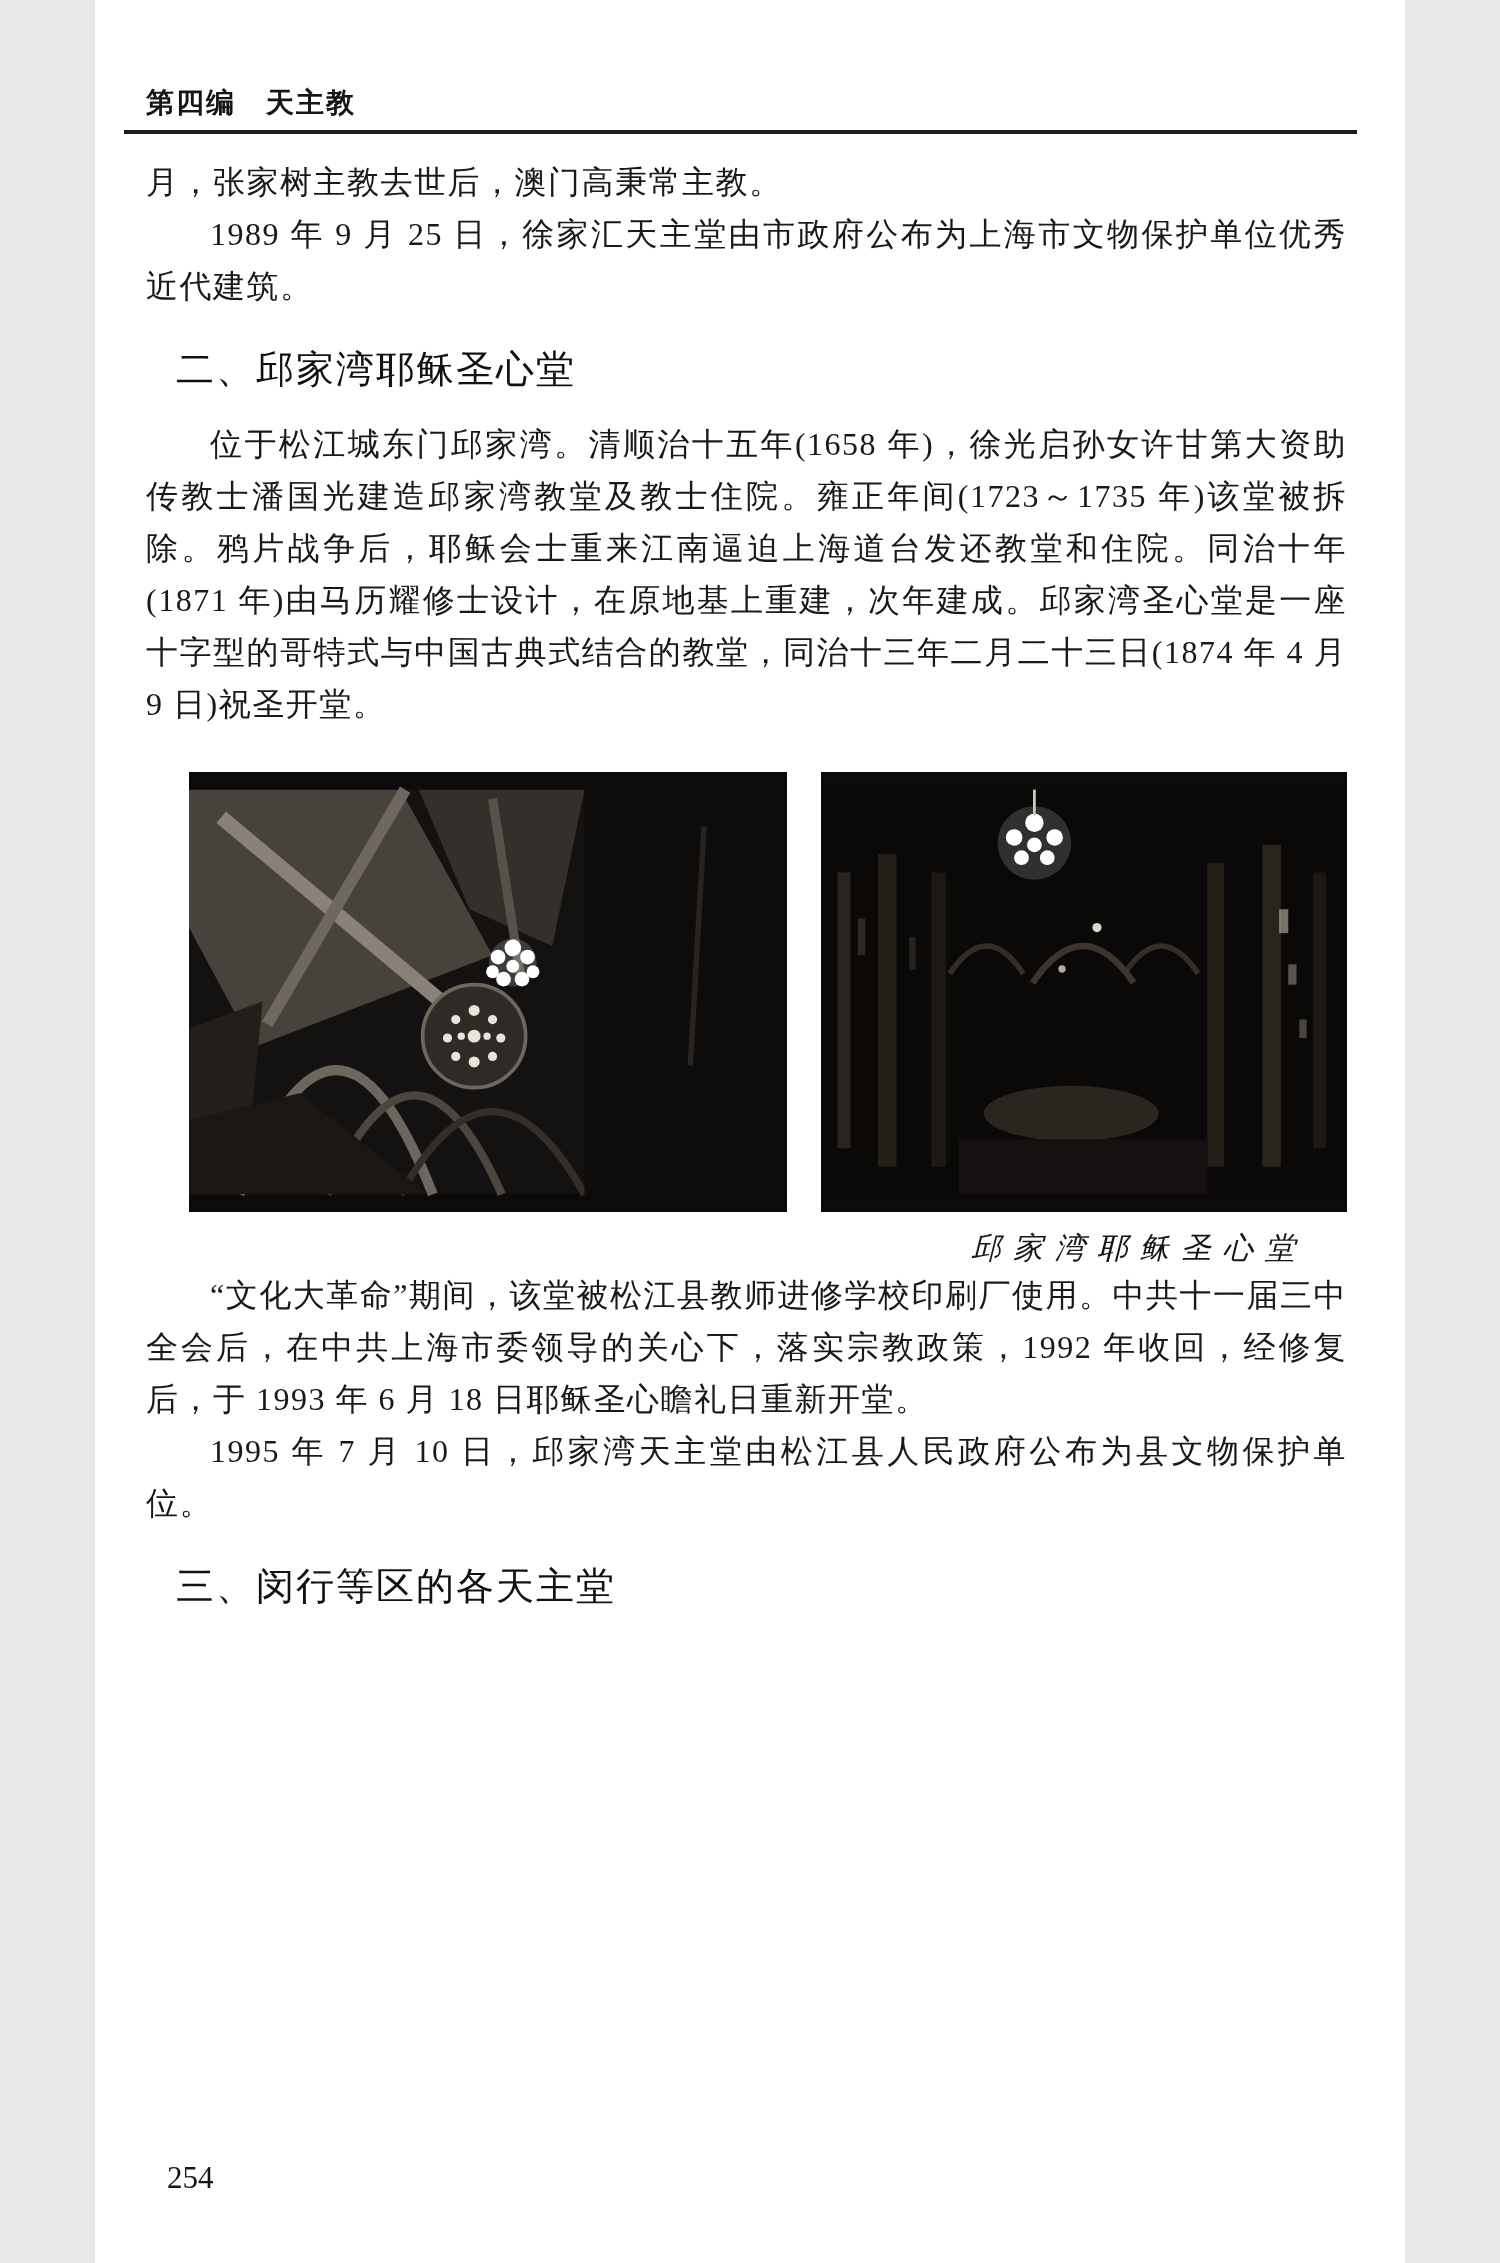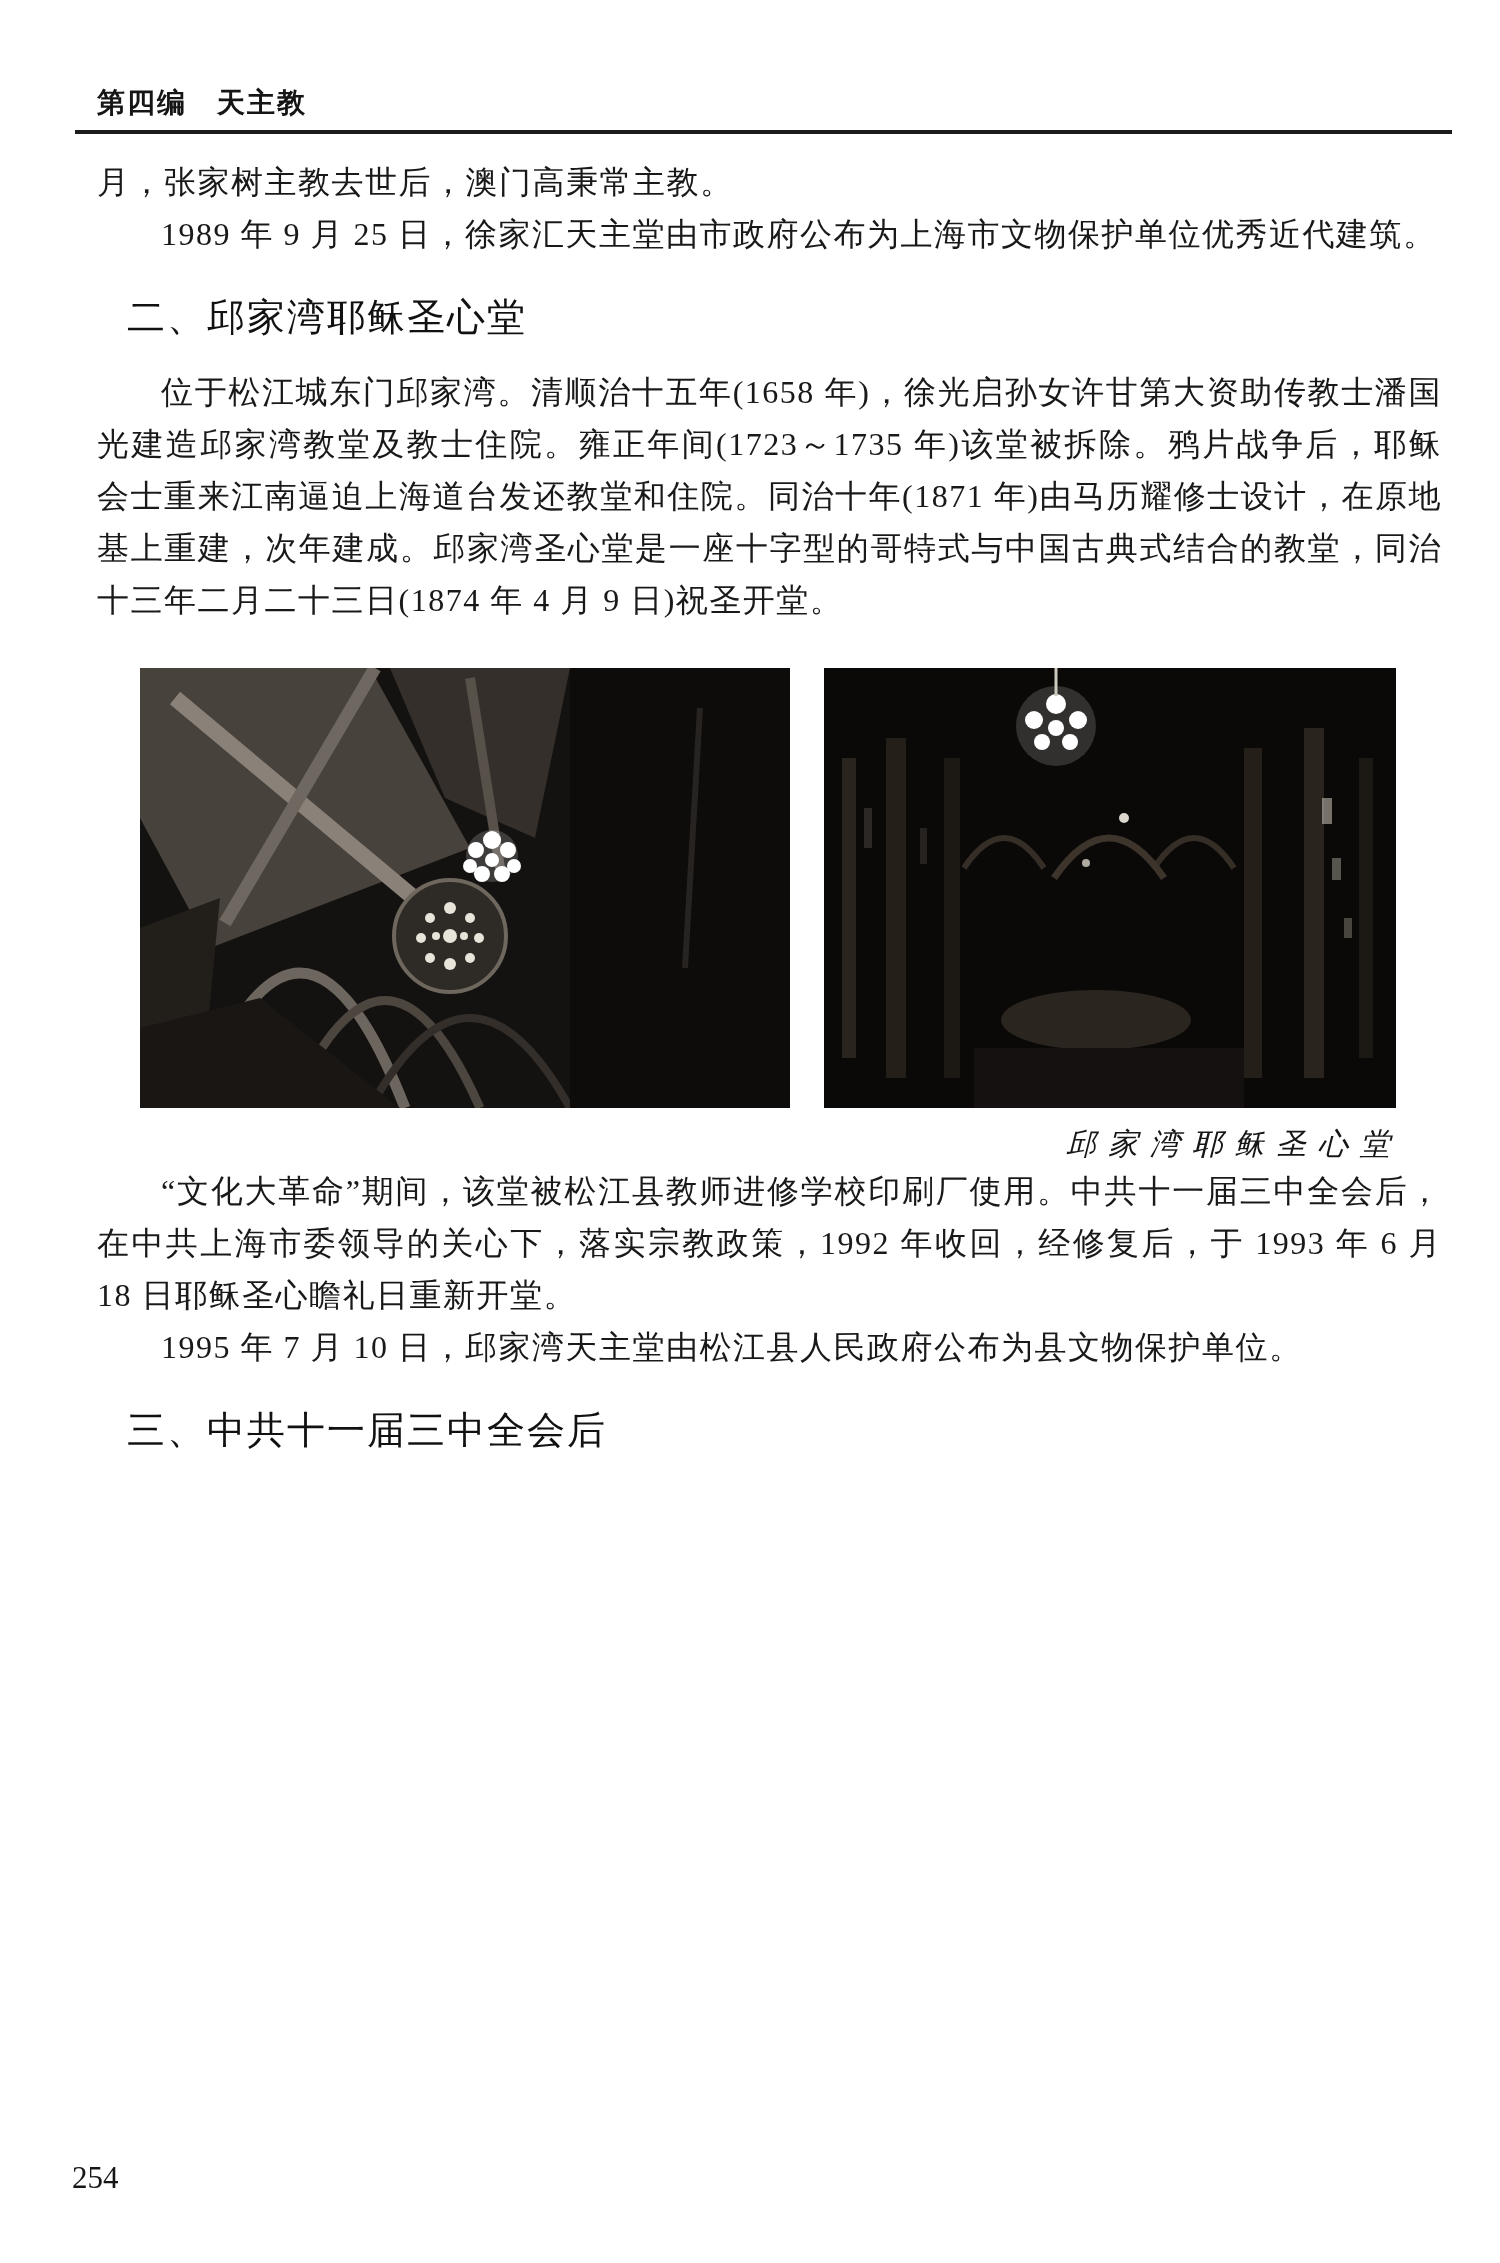--- a/index.html
+++ b/index.html
@@ -1,25 +1,25 @@
 <!DOCTYPE html>
 <html lang="zh"><head>
 <meta charset="utf-8">
 <style>
   html,body{margin:0;padding:0;background:#e8e8e8;}
   .page{
     position:relative;
-    width:1500px;height:2263px;
+    width:1310px;height:2263px;
     margin:0 auto;
     background:#ffffff;
     color:#1b1b1b;
     font-family:"Liberation Serif","DejaVu Serif",serif;
     overflow:hidden;
     box-sizing:border-box;
-    padding:0 58px 0 97px;
+    padding:0 58px 0 51px;
   }
   
   .running-header{
     margin-top:84px;
     font-family:"DejaVu Sans","Liberation Sans",sans-serif;
     font-weight:bold;
     font-size:28px;
     letter-spacing:2px;
     color:#151515;
   }
@@ -172,20 +172,20 @@
           <rect x="150" y="380" width="270" height="60" fill="#141110"></rect>
         </svg>
 
       </div>
       <div class="photo-caption">邱家湾耶稣圣心堂</div>
     </div>
 
     <p class="indent">“文化大革命”期间，该堂被松江县教师进修学校印刷厂使用。中共十一届三中全会后，在中共上海市委领导的关心下，落实宗教政策，1992 年收回，经修复后，于 1993 年 6 月 18 日耶稣圣心瞻礼日重新开堂。</p>
     <p class="indent">1995 年 7 月 10 日，邱家湾天主堂由松江县人民政府公布为县文物保护单位。</p>
 
-    <div class="section-heading">三、中共十一届三中全会后</div>
+    <div class="section-heading">三、闵行等区的各天主堂</div>
 
 
   </div>
 
   <div class="page-number">254</div>
 
 </div>
 
 </body></html>

